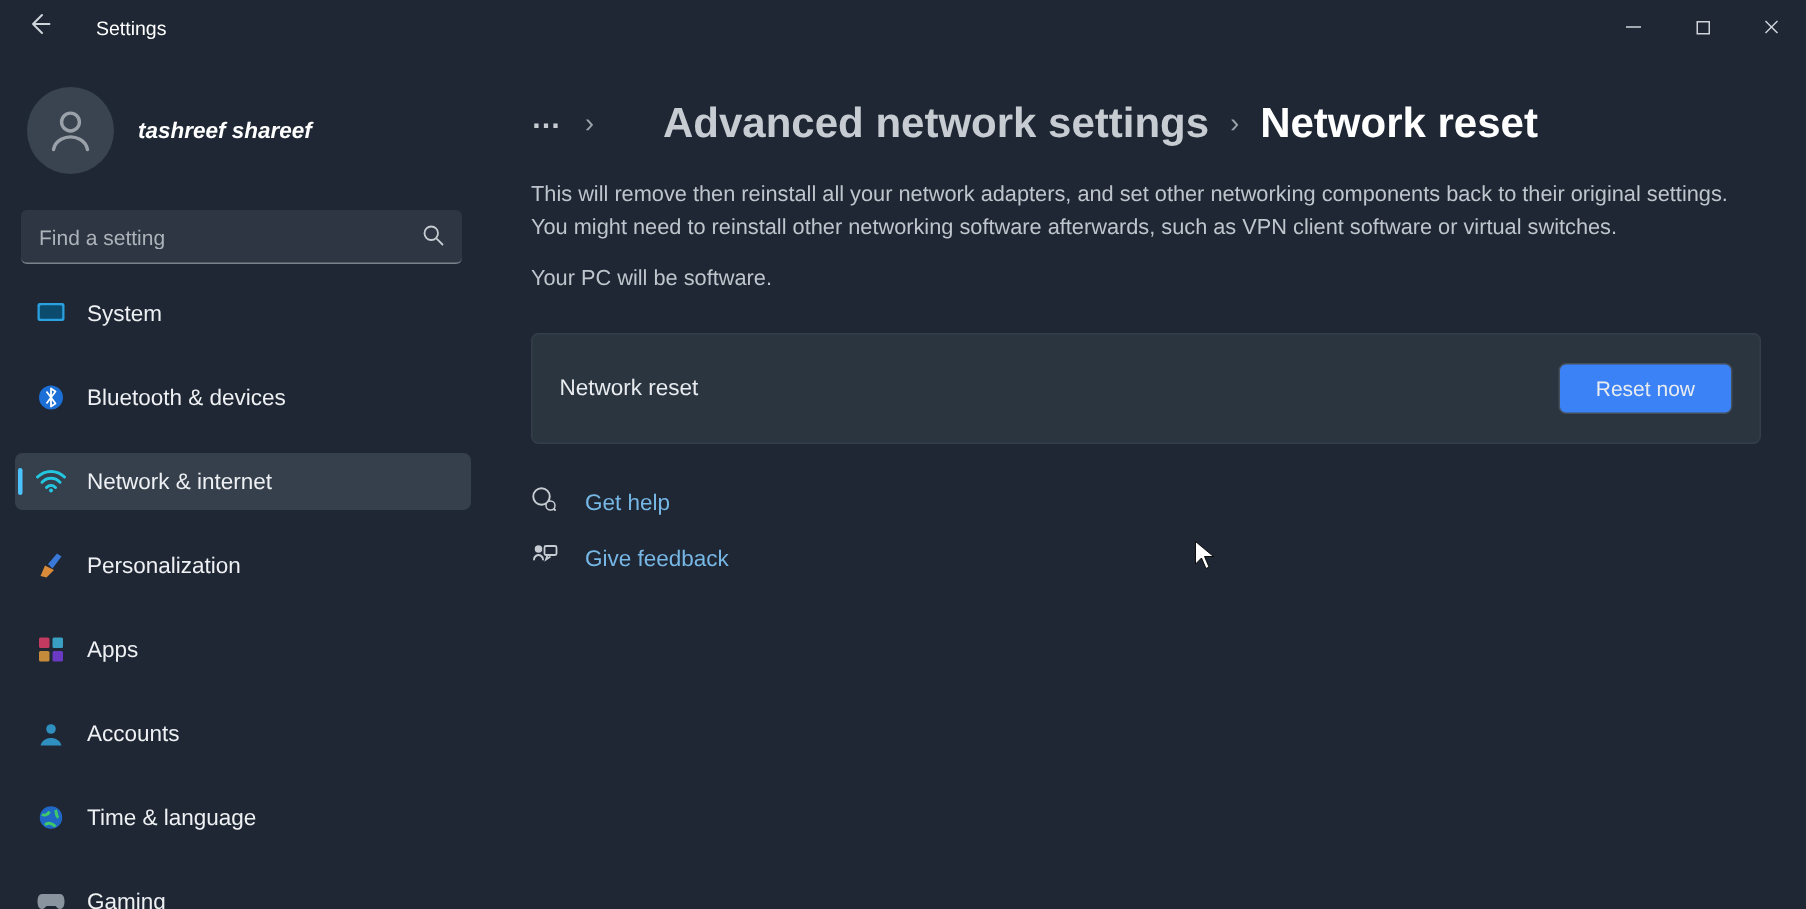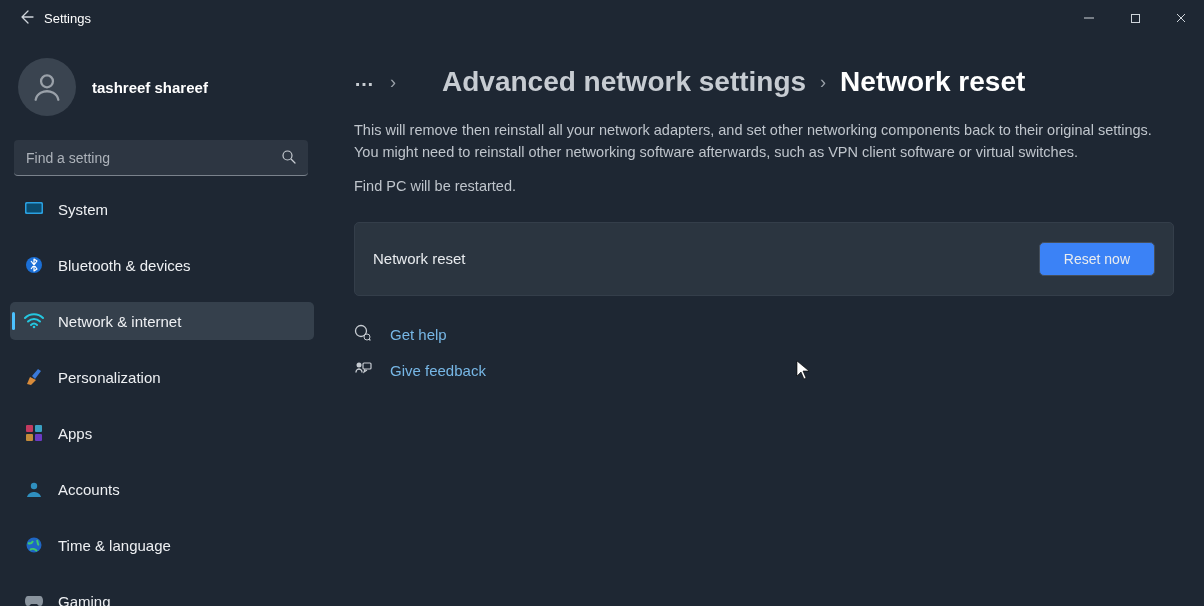--- a/index.html
+++ b/index.html
@@ -13,30 +13,30 @@
     position: relative;
   }
   
   .titlebar {
     height: 36px;
     display: flex;
     align-items: center;
     padding: 0 0 0 8px;
   }
   .titlebar .back { width: 36px; text-align: center; color: #cfd5db; font-size: 15px; cursor: default;}
-  .titlebar .title { font-size: 13px; color: #ffffff; margin-left: 0;}
+  .titlebar .title { font-size: 13px; color: #ffffff; margin-left: 20px;}
   .winctrl { margin-left: auto; display: flex; }
   .winctrl div { width: 46px; height: 36px; display:flex; align-items:center; justify-content:center; color:#cfd5db; font-size:12px;}
   .winctrl svg { stroke:#cfd5db; }
 
   .layout { display: flex; height: calc(100% - 36px); }
 
   
   .sidebar { width: 320px; padding: 10px 6px 0 10px; display:flex; flex-direction:column; }
-  .user { display:flex; align-items:center; gap:16px; padding: 12px 8px 24px 8px;}
+  .user { display:flex; align-items:center; gap:16px; padding: 12px 8px 24px 8px; font-style: italic;}
   .avatar {
     width: 58px; height: 58px; border-radius: 50%;
     background: #3a4450;
     display:flex; align-items:center; justify-content:center;
   }
   .username { font-size:15px; font-weight:600; }
 
   .search {
     position: relative;
     margin: 0 6px 14px 4px;
@@ -260,21 +260,21 @@
   <div class="main">
     <div class="breadcrumb">
       <span class="dots">…</span>
       <span class="chev">›</span>
       <span class="prev">Advanced network settings</span>
       <span class="chev">›</span>
       <span class="current">Network reset</span>
     </div>
 
     <div class="desc">This will remove then reinstall all your network adapters, and set other networking components back to their original settings. You might need to reinstall other networking software afterwards, such as VPN client software or virtual switches.</div>
-    <div class="restart">Find PC will be restarted.</div>
+    <div class="restart">Your PC will be software.</div>
 
     <div class="card">
       <span class="card-label">Network reset</span>
       <button class="reset-btn">Reset now</button>
     </div>
 
     <div class="helprow">
       <span class="hicon">
         <svg width="18" height="18" viewBox="0 0 18 18">
             <circle cx="7" cy="7" r="5.5" fill="none" stroke="#c7ccd2" stroke-width="1.3"></circle>

